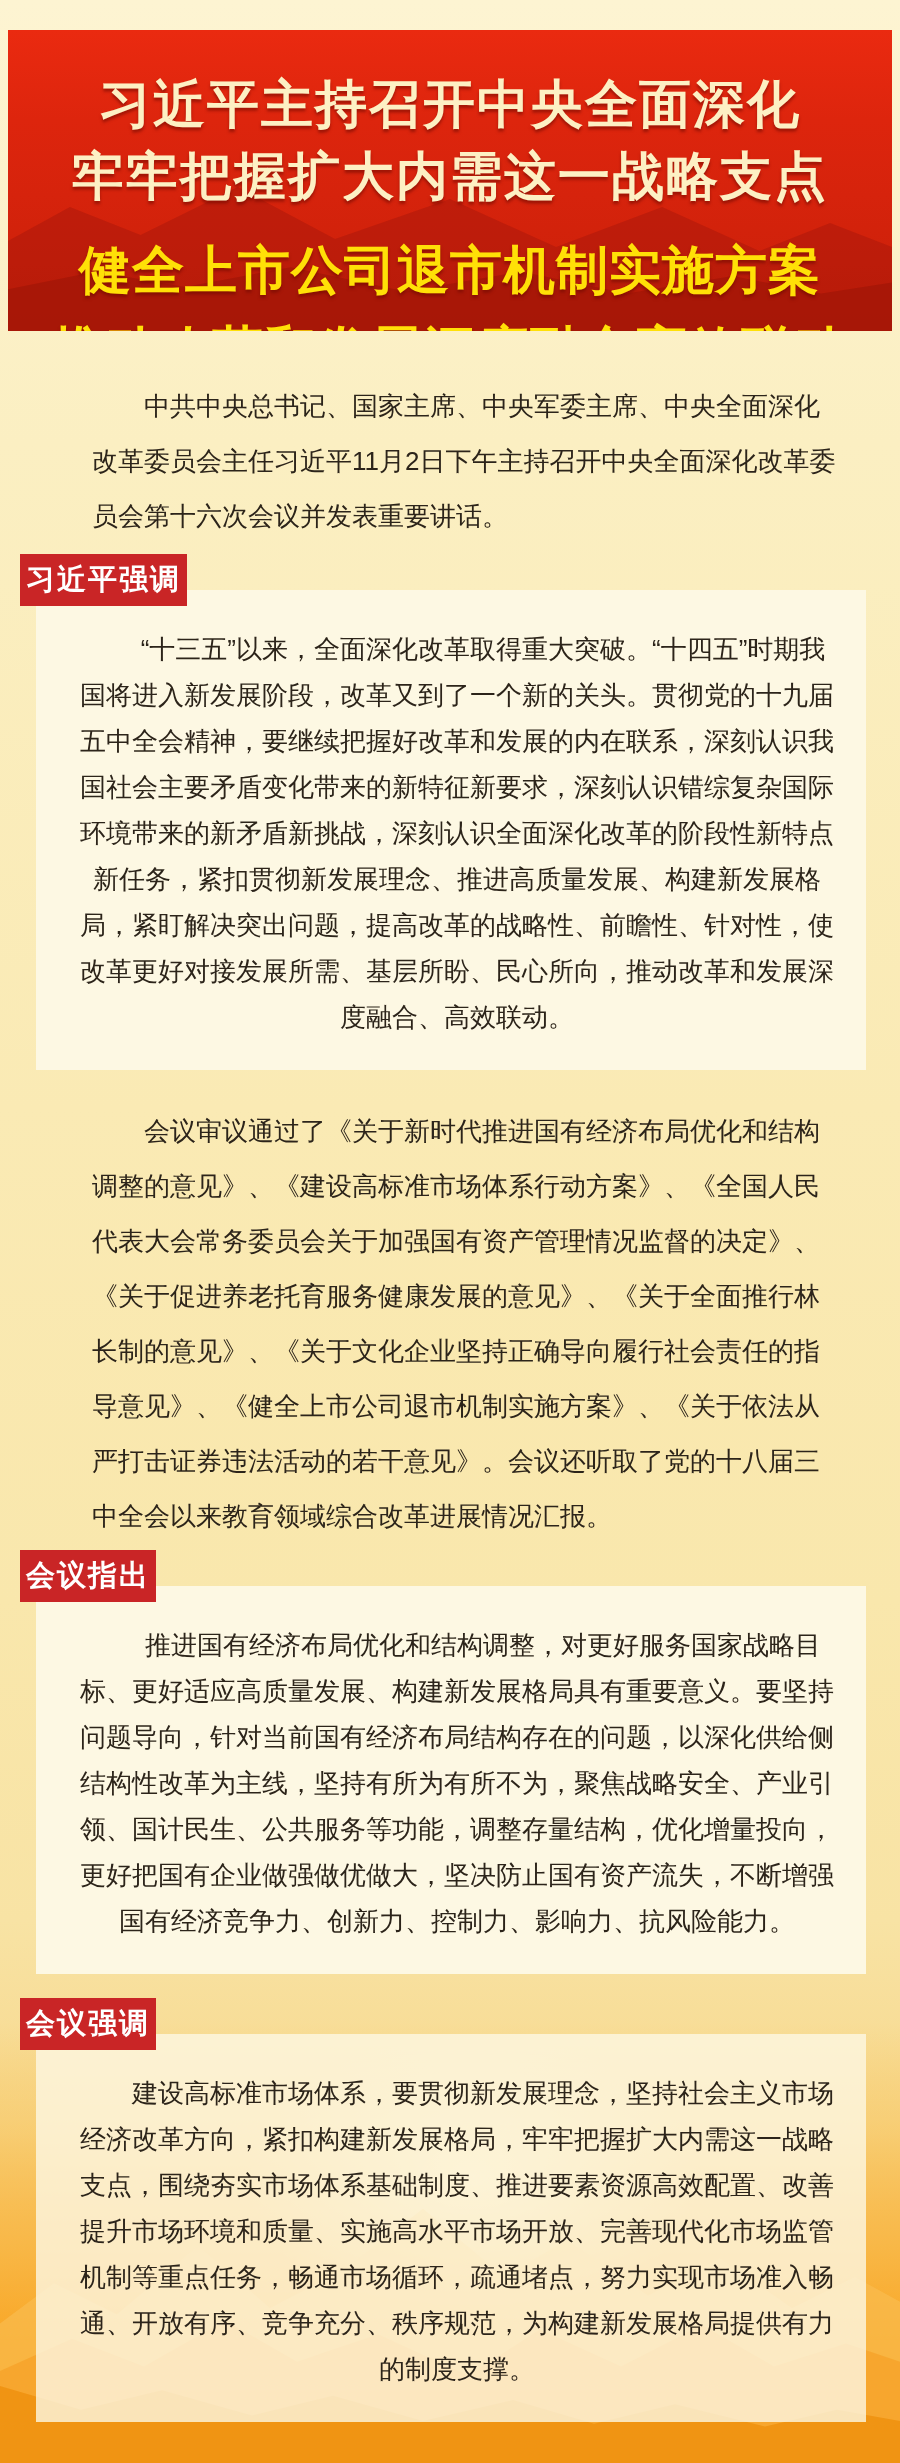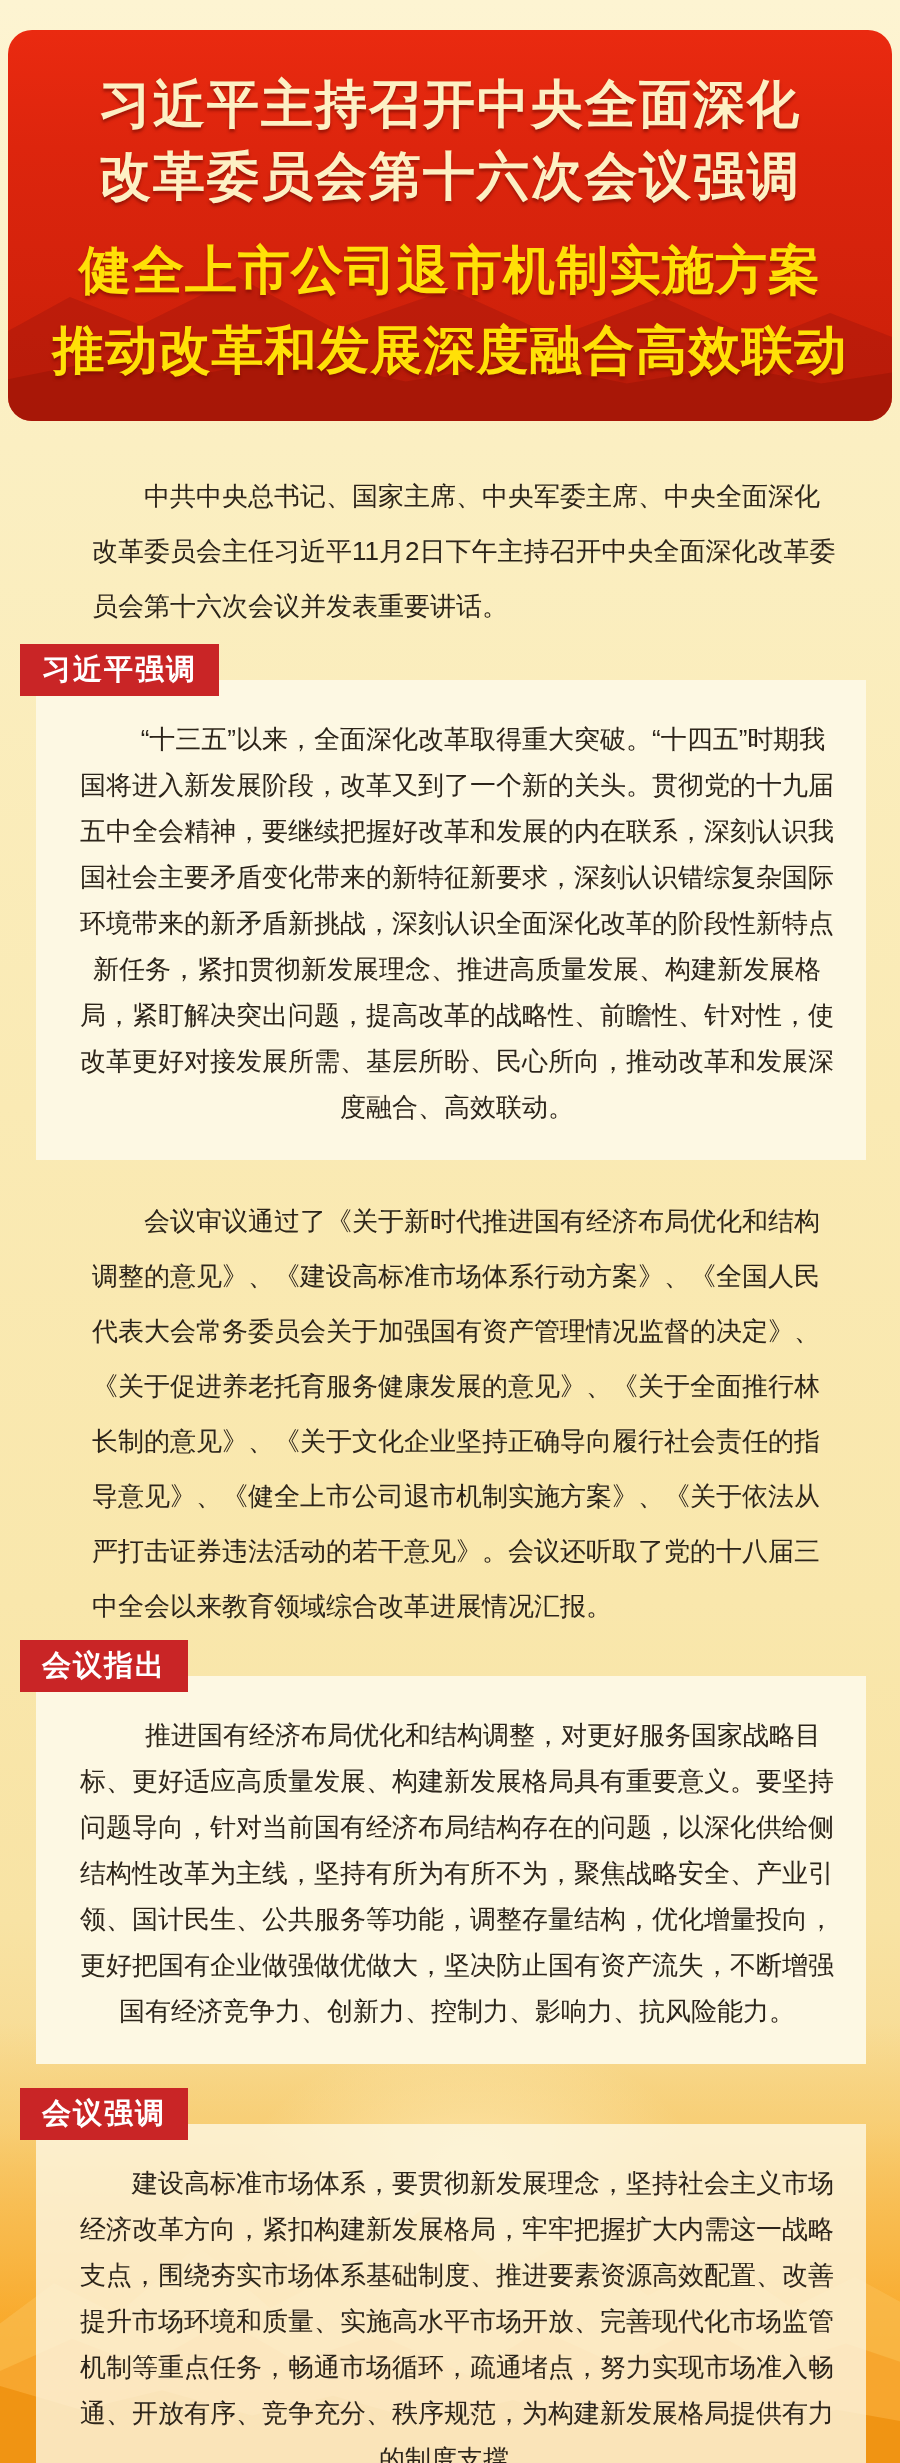--- a/index.html
+++ b/index.html
@@ -17,42 +17,42 @@
   .glow{position:absolute;left:25%;top:0;width:55%;height:70%;
     background:radial-gradient(ellipse at center, rgba(255,243,200,.65) 0%, rgba(255,243,200,0) 65%);}
   .mountain{position:absolute;left:0;right:0;bottom:0;}
   .m1{height:310px;background:#f9bd52;opacity:.65;
     clip-path:polygon(0 55%,6% 42%,13% 52%,22% 30%,30% 50%,38% 38%,47% 18%,56% 40%,63% 28%,72% 46%,80% 34%,88% 50%,95% 40%,100% 48%,100% 100%,0 100%);}
   .m2{height:230px;background:#f6a42c;opacity:.9;
     clip-path:polygon(0 60%,8% 46%,16% 58%,25% 38%,33% 56%,42% 44%,52% 62%,60% 42%,69% 58%,78% 40%,86% 58%,94% 48%,100% 56%,100% 100%,0 100%);}
   .m3{height:140px;background:#f09413;
     clip-path:polygon(0 45%,9% 62%,18% 48%,28% 66%,37% 52%,47% 70%,57% 55%,66% 72%,75% 58%,85% 74%,93% 62%,100% 70%,100% 100%,0 100%);}
   
-  .banner{position:relative;margin:30px 8px 0;height:391px;overflow:hidden;z-index:2;
-    background:linear-gradient(180deg,#ea2a10 0%,#dd250d 30%,#d6230c 55%,#c81f08 100%);border-radius:24px;}
+  .banner{position:relative;margin:30px 8px 0;height:301px;overflow:hidden;z-index:2;
+    background:linear-gradient(180deg,#ea2a10 0%,#dd250d 30%,#d6230c 55%,#c81f08 100%);}
   .bm{position:absolute;left:0;right:0;bottom:0;}
   .bm1{height:200px;background:#a5170a;opacity:.45;
     clip-path:polygon(0 55%,7% 38%,15% 52%,26% 28%,37% 54%,50% 34%,62% 58%,74% 38%,85% 60%,93% 46%,100% 58%,100% 100%,0 100%);}
   .bm2{height:110px;background:#8f1205;opacity:.4;
     clip-path:polygon(0 62%,10% 46%,20% 60%,32% 42%,45% 64%,58% 46%,70% 66%,82% 50%,92% 66%,100% 56%,100% 100%,0 100%);}
   .banner-inner{position:relative;z-index:2;padding-top:38px;text-align:center;}
   .t-main{color:#fdf0c4;font-size:52px;font-weight:bold;line-height:72px;letter-spacing:2px;
     text-shadow:0 3px 3px rgba(110,10,0,.55);}
   .t-sub{color:#ffe007;font-size:52px;font-weight:bold;line-height:80px;letter-spacing:1px;
     text-shadow:0 3px 3px rgba(110,10,0,.55);}
   .t-gap{height:18px;}
   
   .para{position:relative;z-index:2;font-size:26px;line-height:55px;color:#2c241a;
     padding:0 56px 0 92px;text-indent:2em;margin:0;}
   .para.intro{margin-top:48px;}
   .para.mid{margin-top:34px;}
   
   .badge{display:inline-block;margin-left:20px;background:#c92526;color:#ffffff;
     font-size:29px;font-weight:bold;letter-spacing:2px;line-height:1;
-    padding:11px 22px 12px;position:relative;z-index:3;}
+    padding:11px 6px 12px;position:relative;z-index:3;}
   .badge.b1{margin-top:10px;}
   .badge.b2{margin-top:6px;}
   .badge.b3{margin-top:24px;}
   .panel{position:relative;z-index:1;margin:-16px 34px 0 36px;background:#fdf8e3;
     padding:36px 30px 30px 42px;}
   .panel.translucent{background:rgba(253,248,227,.8);}
   .panel p{margin:0;font-size:26px;line-height:46px;color:#2c241a;text-indent:2em;text-align:center;}
 </style>
 </head>
 <body>
@@ -62,21 +62,21 @@
   <div class="mountain m1"></div>
   <div class="mountain m2"></div>
   <div class="mountain m3"></div>
 </div>
 
 <div class="banner">
   <div class="bm bm1"></div>
   <div class="bm bm2"></div>
   <div class="banner-inner">
     <div class="t-main">习近平主持召开中央全面深化</div>
-    <div class="t-main">改革委员会第十六次会议强调</div>
+    <div class="t-main">牢牢把握扩大内需这一战略支点</div>
     <div class="t-gap"></div>
     <div class="t-sub">健全上市公司退市机制实施方案</div>
     <div class="t-sub">推动改革和发展深度融合高效联动</div>
   </div>
 </div>
 
 <p class="para intro">中共中央总书记、国家主席、中央军委主席、中央全面深化改革委员会主任习近平11月2日下午主持召开中央全面深化改革委员会第十六次会议并发表重要讲话。</p>
 
 <div>
   <div class="badge b1">习近平强调</div>

